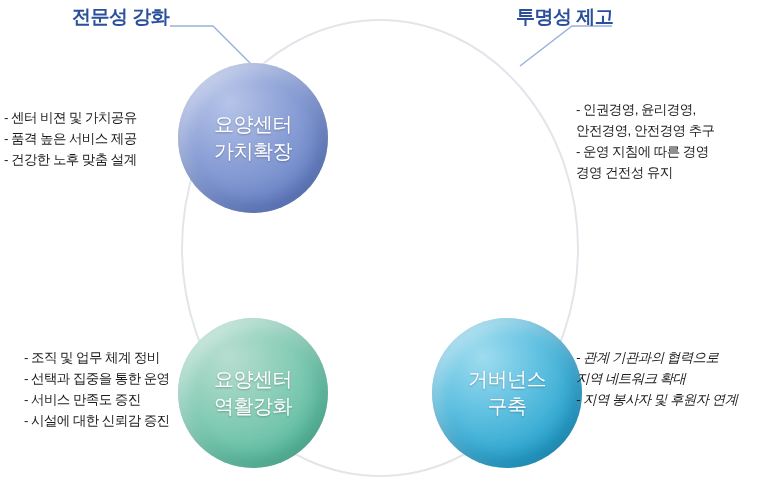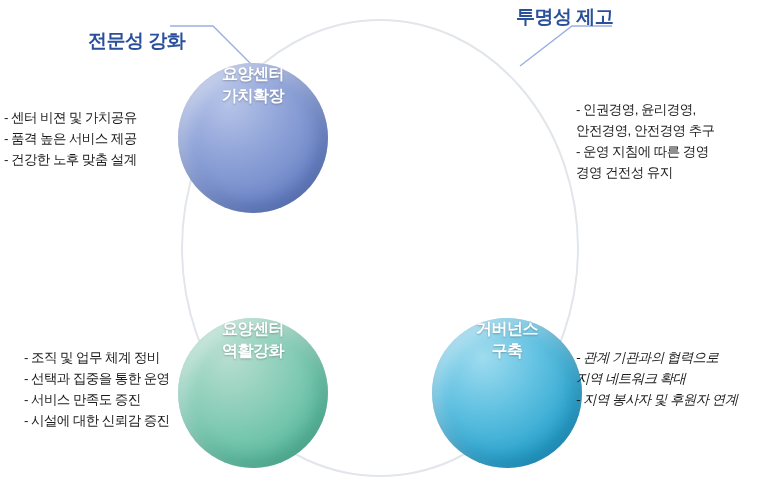--- a/index.html
+++ b/index.html
@@ -18,26 +18,26 @@
     position: absolute;
     left: 0;
     top: 0;
     width: 760px;
     height: 499px;
   }
   .circle {
     position: absolute;
     border-radius: 50%;
     display: flex;
-    align-items: flex-start;
+    align-items: center;
     justify-content: center;
     text-align: center;
     color: #ffffff;
-    font-weight: bold;
-    font-size: 16px;
+    font-weight: normal;
+    font-size: 20px;
     line-height: 1.35;
     letter-spacing: -0.5px;
     box-sizing: border-box;
     text-shadow: 0 1px 2px rgba(0,0,0,0.25);
   }
   .c-top-left {
     left: 178px;
     top: 63px;
     width: 150px;
     height: 150px;
@@ -70,23 +70,22 @@
   }
   .heading {
     position: absolute;
     font-size: 19px;
     font-weight: bold;
     color: #2a4f9b;
     letter-spacing: -0.5px;
     white-space: nowrap;
   }
   .heading.h-left {
-    left: 88px;
+    left: 72px;
     top: 4px;
-    margin-top: 24px;
   }
   .heading.h-right {
     left: 516px;
     top: 4px;
   }
   .bullets {
     position: absolute;
     font-size: 13.5px;
     color: #1b1b1b;
     line-height: 1.55;

